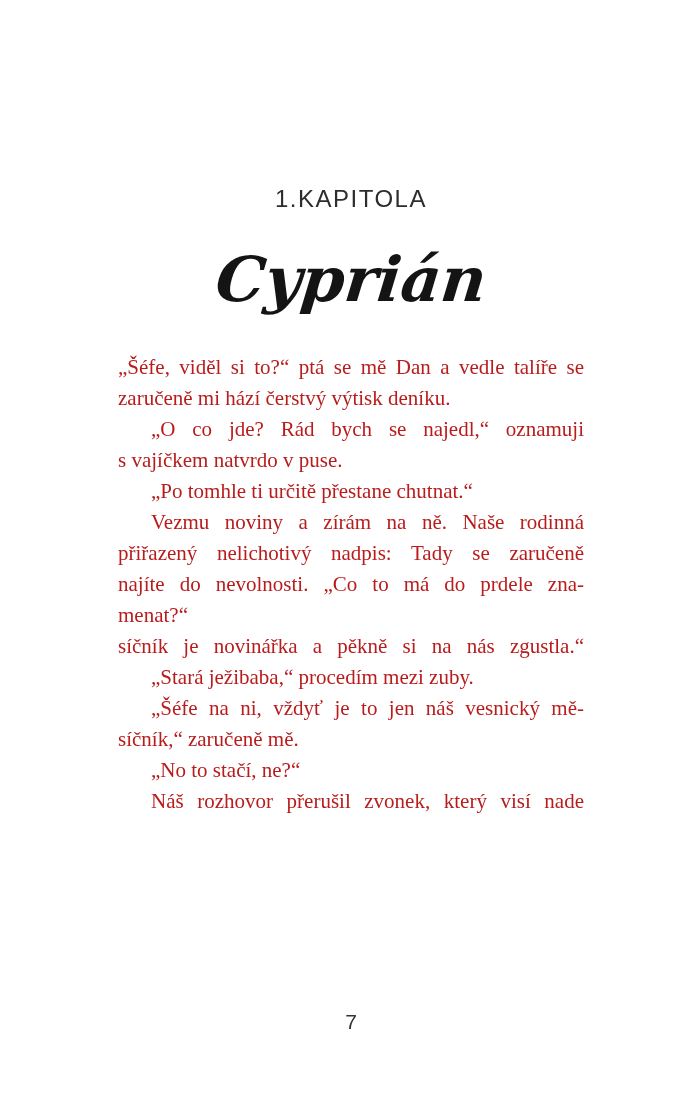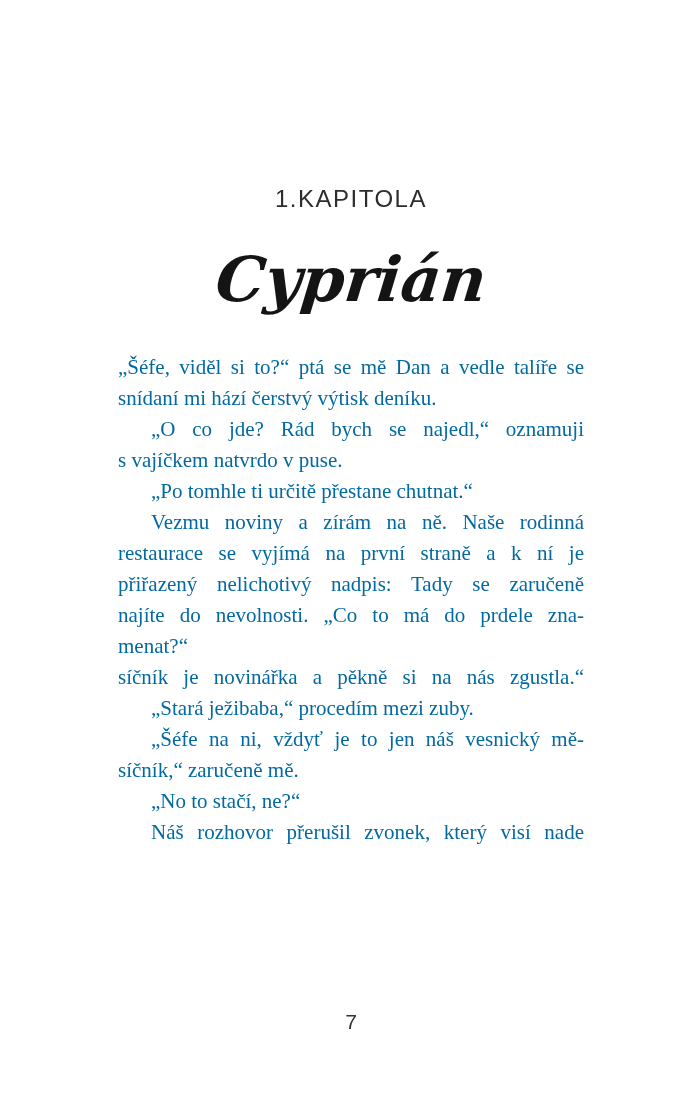--- a/index.html
+++ b/index.html
@@ -42,21 +42,21 @@
     color: #141414;
     transform: skewX(-6deg);
   }
   .body-text {
     position: absolute;
     top: 352px;
     left: 118px;
     width: 466px;
     font-size: 21px;
     line-height: 31px;
-    color: #0369a1;
+    color: #b91c1c;
   }
   .body-text .line {
     height: 31px;
     white-space: pre;
     text-align: left;
   }
   .body-text .line.justify {
     white-space: normal;
     text-align: justify;
     text-align-last: justify;
@@ -82,26 +82,25 @@
 </head>
 <body>
 
 <div class="book-page">
   <div class="chapter-label">1.KAPITOLA</div>
 
   <div class="chapter-title">Cyprián</div>
 
   <div class="body-text">
       <div class="line justify">„Šéfe, viděl si to?“ ptá se mě Dan a vedle talíře se</div>
-      <div class="line">snídaní mi hází čerstvý výtisk deníku.</div>
+      <div class="line">zaručeně mi hází čerstvý výtisk deníku.</div>
       <div class="line indent justify">„O co jde? Rád bych se najedl,“ oznamuji</div>
       <div class="line">s vajíčkem natvrdo v puse.</div>
       <div class="line indent">„Po tomhle ti určitě přestane chutnat.“</div>
       <div class="line indent justify">Vezmu noviny a zírám na ně. Naše rodinná</div>
-      <div class="line justify">restaurace se vyjímá na první straně a k ní je</div>
       <div class="line justify">přiřazený nelichotivý nadpis: Tady se zaručeně</div>
       <div class="line justify">najíte do nevolnosti. „Co to má do prdele zna-</div>
       <div class="line">menat?“</div>
       <div class="line justify">síčník je novinářka a pěkně si na nás zgustla.“</div>
       <div class="line indent">„Stará ježibaba,“ procedím mezi zuby.</div>
       <div class="line indent justify">„Šéfe na ni, vždyť je to jen náš vesnický mě-</div>
       <div class="line">síčník,“ zaručeně mě.</div>
       <div class="line indent">„No to stačí, ne?“</div>
       <div class="line indent justify">Náš rozhovor přerušil zvonek, který visí nade</div>
     </div>

